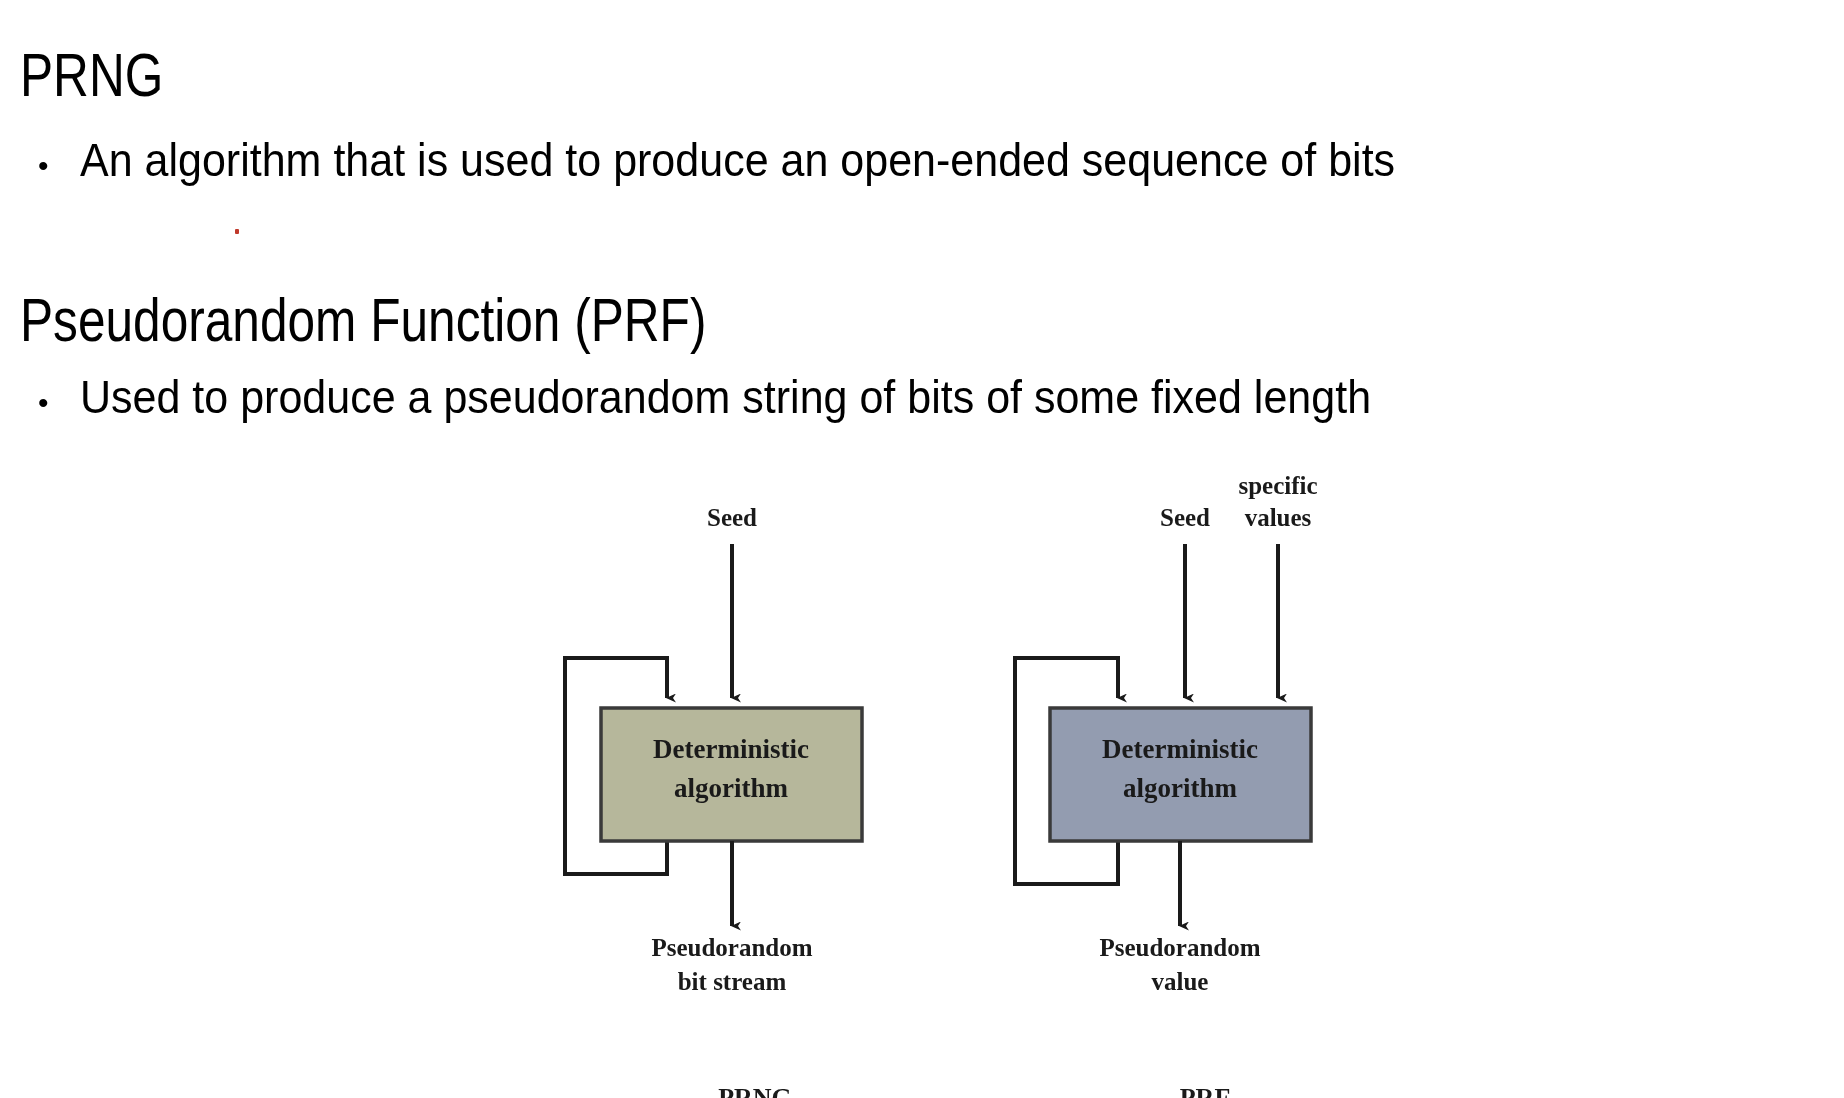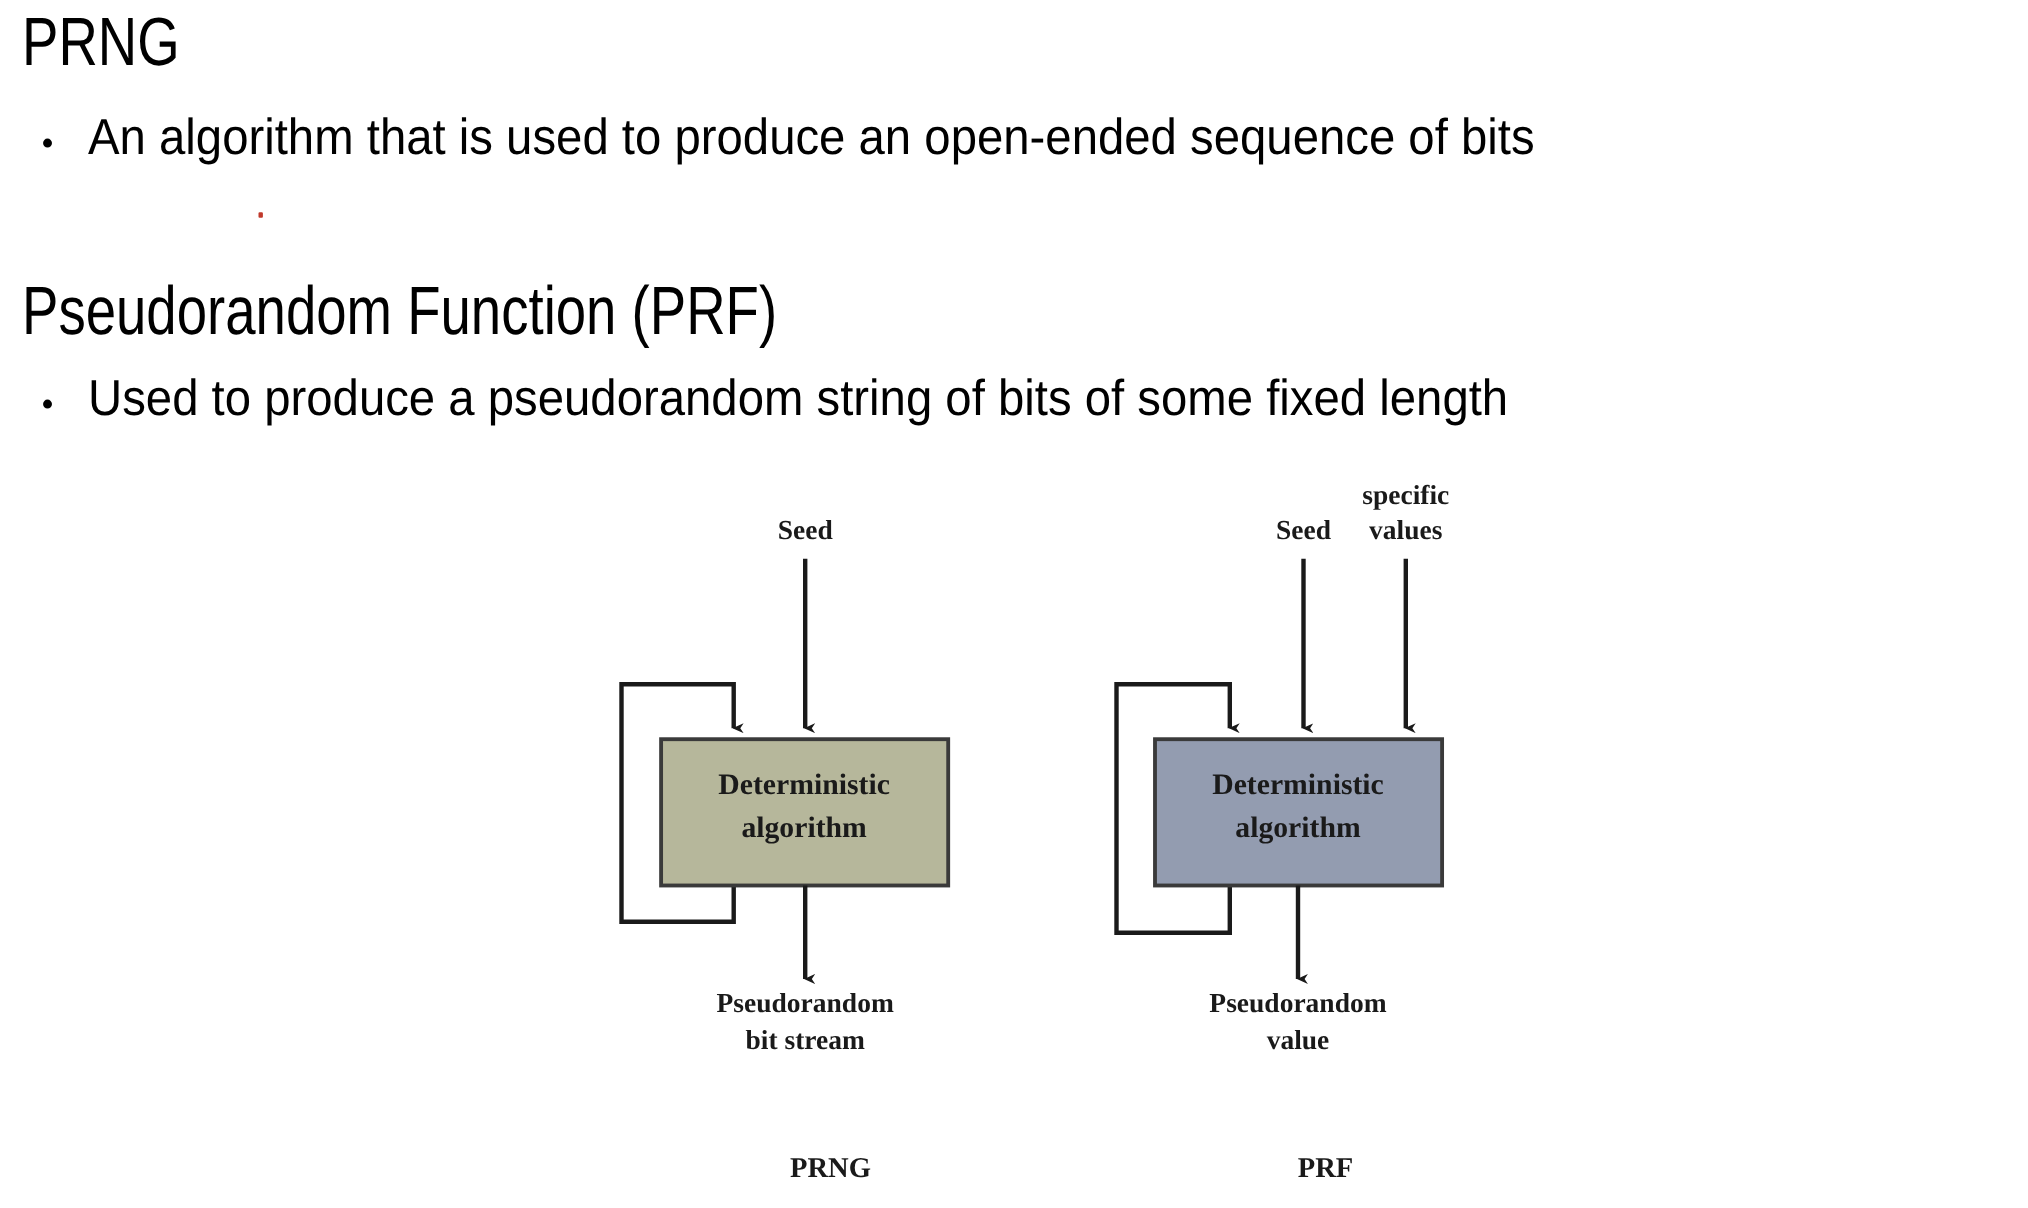--- a/index.html
+++ b/index.html
@@ -14,20 +14,21 @@
     position: relative;
     overflow: hidden;
     font-family: "Liberation Sans", sans-serif;
     color: #000000;
   }
 
   
   .slide-root {
     position: absolute;
     inset: 0;
+    margin-top: 36px;
   }
 
   .heading {
     position: absolute;
     font-family: "Liberation Sans", sans-serif;
     font-weight: 400;
     color: #000000;
     white-space: nowrap;
     transform-origin: left top;
     line-height: 1.0;

